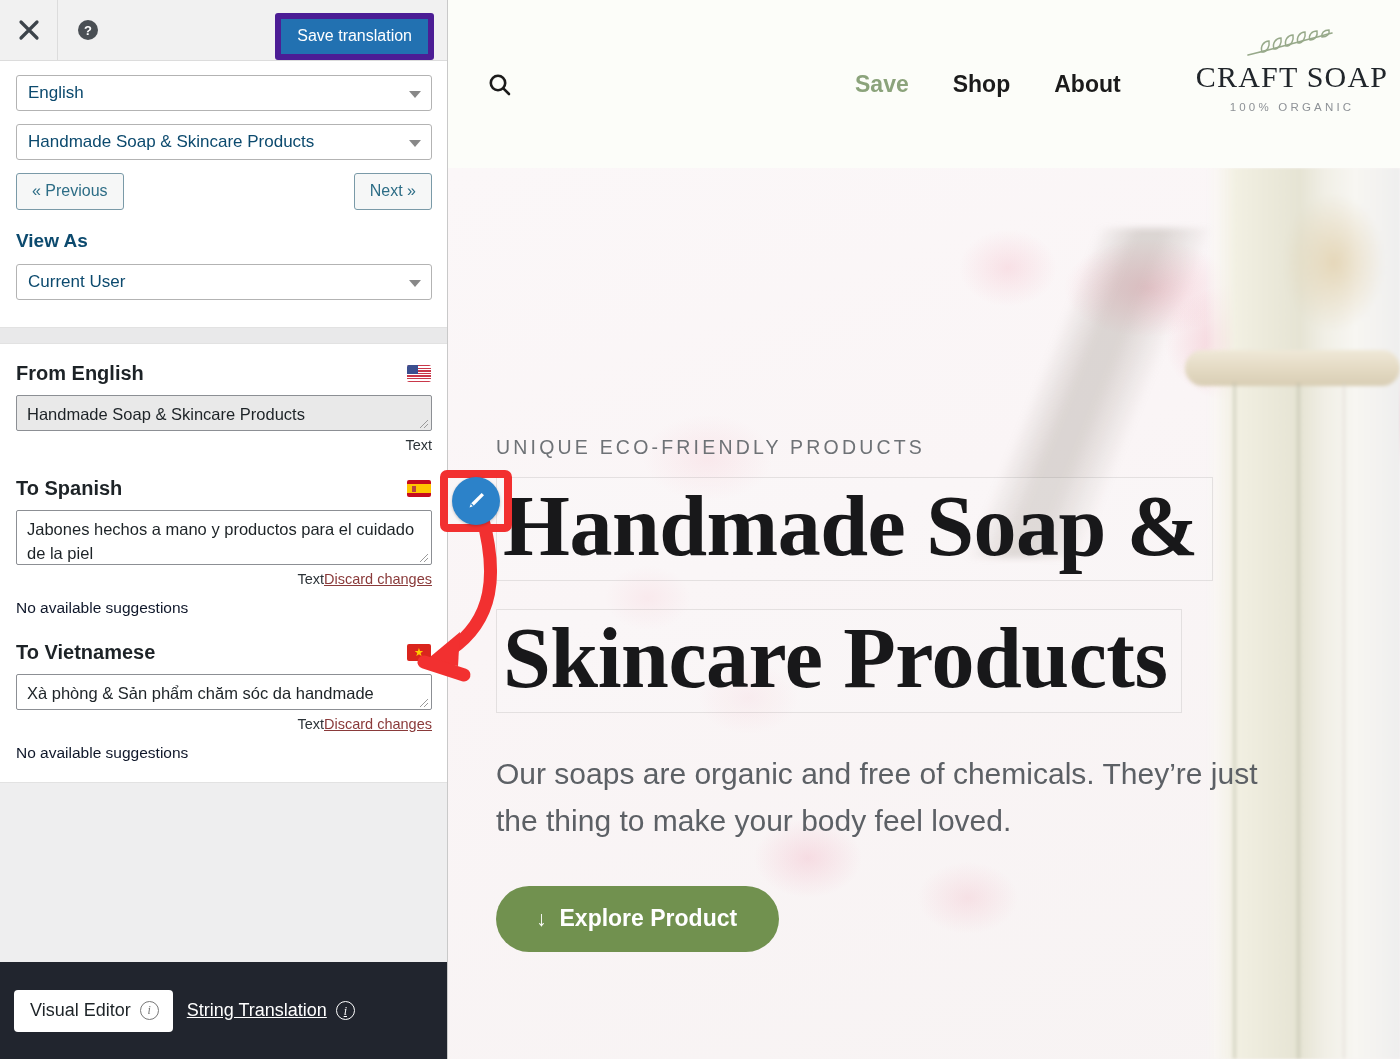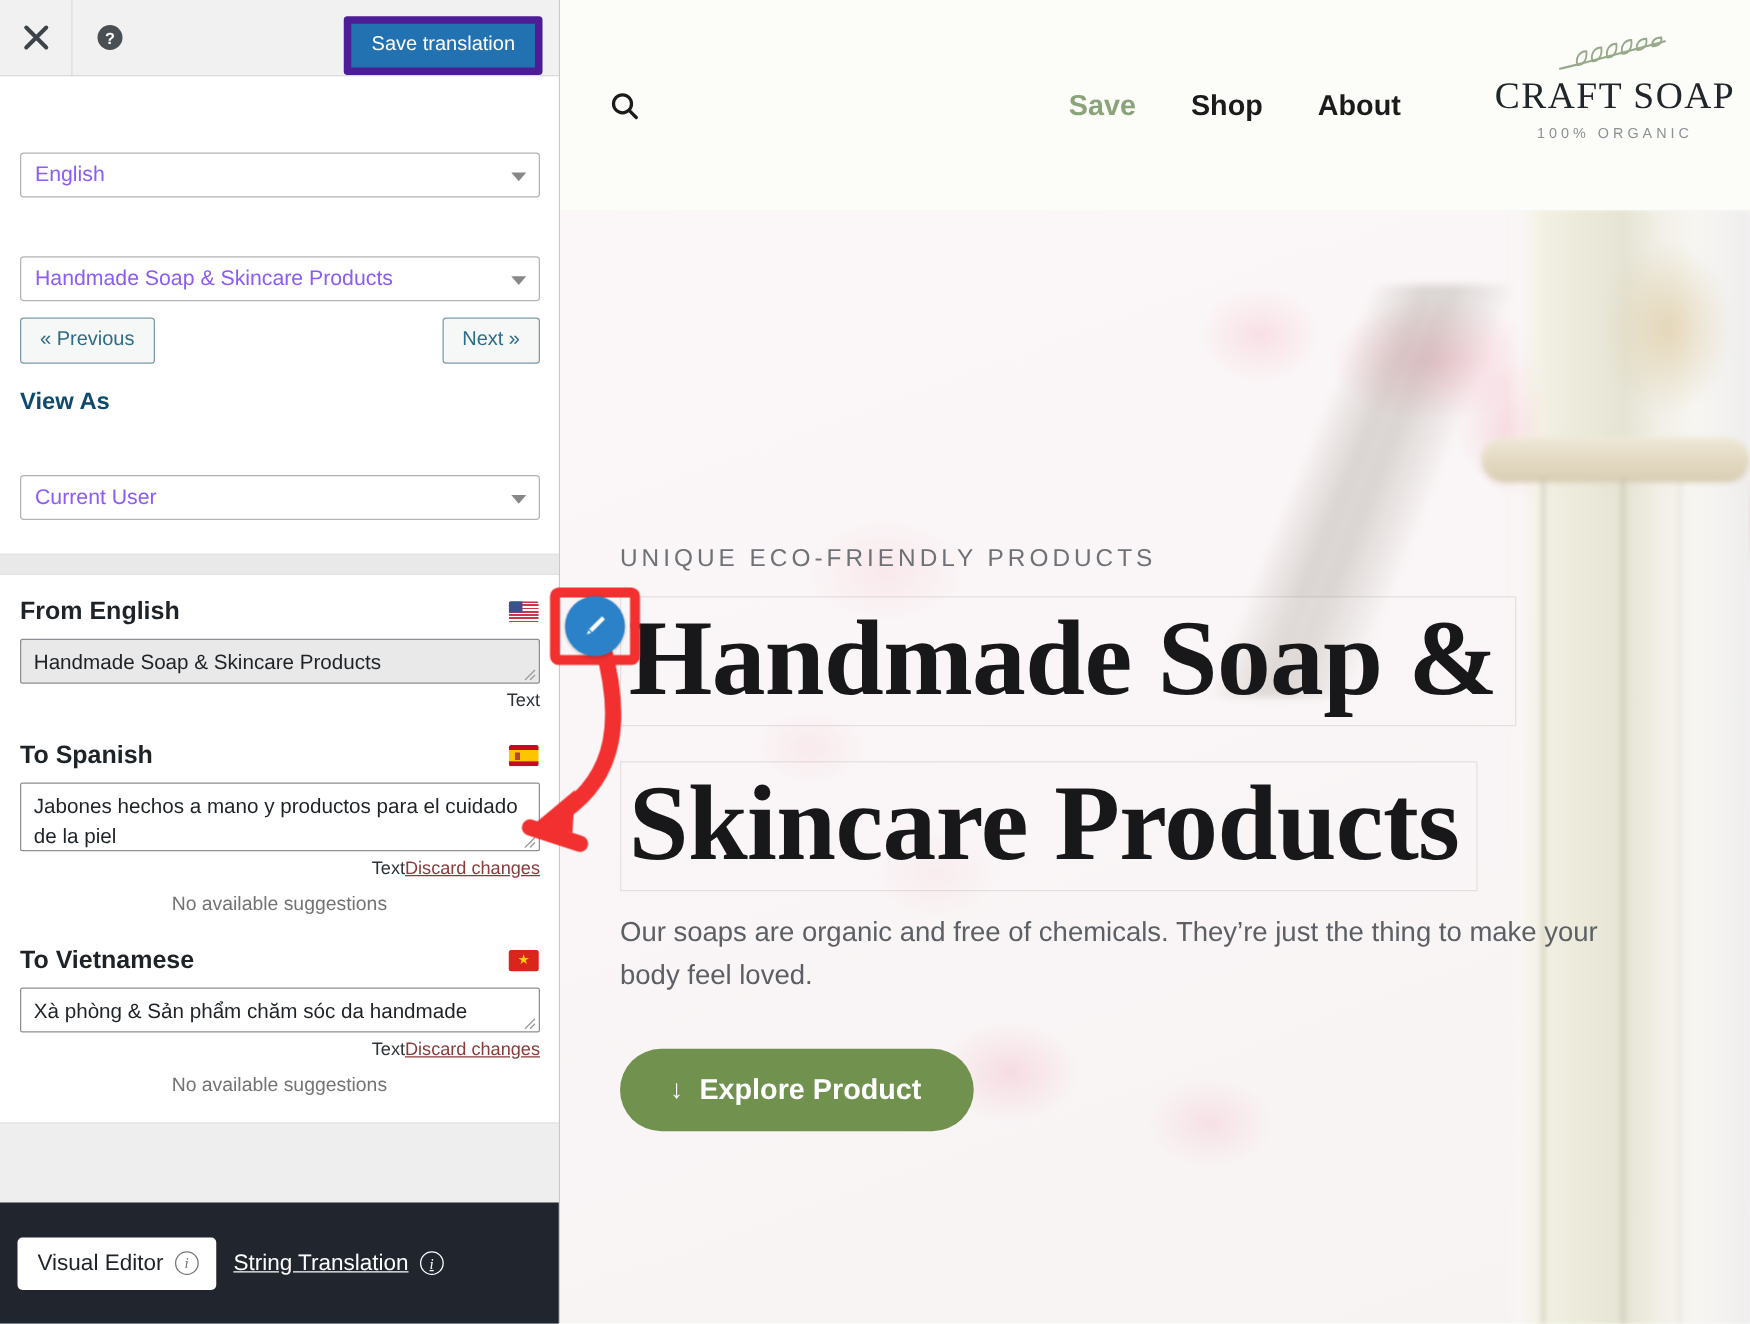--- a/index.html
+++ b/index.html
@@ -55,24 +55,24 @@
     flex: 0 0 auto;
   }
   .sel {
     position: relative;
     width: 416px; height: 36px;
     background: #fff;
     border: 1px solid #b3b3b3;
     border-radius: 3px;
     display: flex; align-items: center;
     padding: 0 30px 0 11px;
-    font-size: 17px; color: #8b5cf6;
+    font-size: 17px; color: #0c4a6e;
     margin-bottom: 13px;
     cursor: pointer;
-    white-space: nowrap; overflow: hidden; margin-top: 47px;
+    white-space: nowrap; overflow: hidden;
   }
   .sel .caret {
     position: absolute; right: 10px; top: 50%;
     margin-top: -2px;
     width: 0; height: 0;
     border-left: 6px solid transparent;
     border-right: 6px solid transparent;
     border-top: 7px solid #888;
   }
   .navrow { display: flex; justify-content: space-between; width: 416px; margin-bottom: 4px; }
@@ -140,21 +140,21 @@
   .meta {
     display:flex; justify-content: flex-end; align-items: baseline;
     width: 416px;
     margin-top: 6px;
   }
   .meta .type { font-size: 14.5px; color: #2c3338; }
   .meta .discard {
     font-size: 14.5px; color: #8a3a3a;
     text-decoration: underline; cursor: pointer;
   }
-  .nosug { font-size: 15.5px; color: #737373; margin-top: 12px; text-align: center; }
+  .nosug { font-size: 15.5px; color: #0f172a; margin-top: 12px; }
   .blk-gap { height: 24px; }
 
   .sb-filler { flex: 1 1 auto; background: #eeeeef; border-top: 1px solid #e2e2e2; }
 
   .sb-bottom {
     flex: 0 0 97px;
     background: #21252e;
     display: flex; align-items: center;
     padding-left: 14px;
     gap: 14px;
@@ -293,22 +293,22 @@
   .h1box + .h1box { margin-top: 28px; }
   .h1 {
     font-family: "Liberation Serif", serif;
     font-size: 86px; font-weight: bold;
     color: #18181a;
     line-height: 1.07;
     letter-spacing: -0.5px;
     white-space: nowrap;
   }
   .hero-p {
-    margin-top: 16px;
-    font-size: 22px;
+    margin-top: 38px;
+    font-size: 30px;
     color: #5c6065;
     line-height: 1.55;
     max-width: 800px;
   }
   .cta {
     margin-top: 42px;
     display:inline-flex; align-items:center; gap: 13px;
     background: #71914f;
     color:#fff;
     border-radius: 38px;

